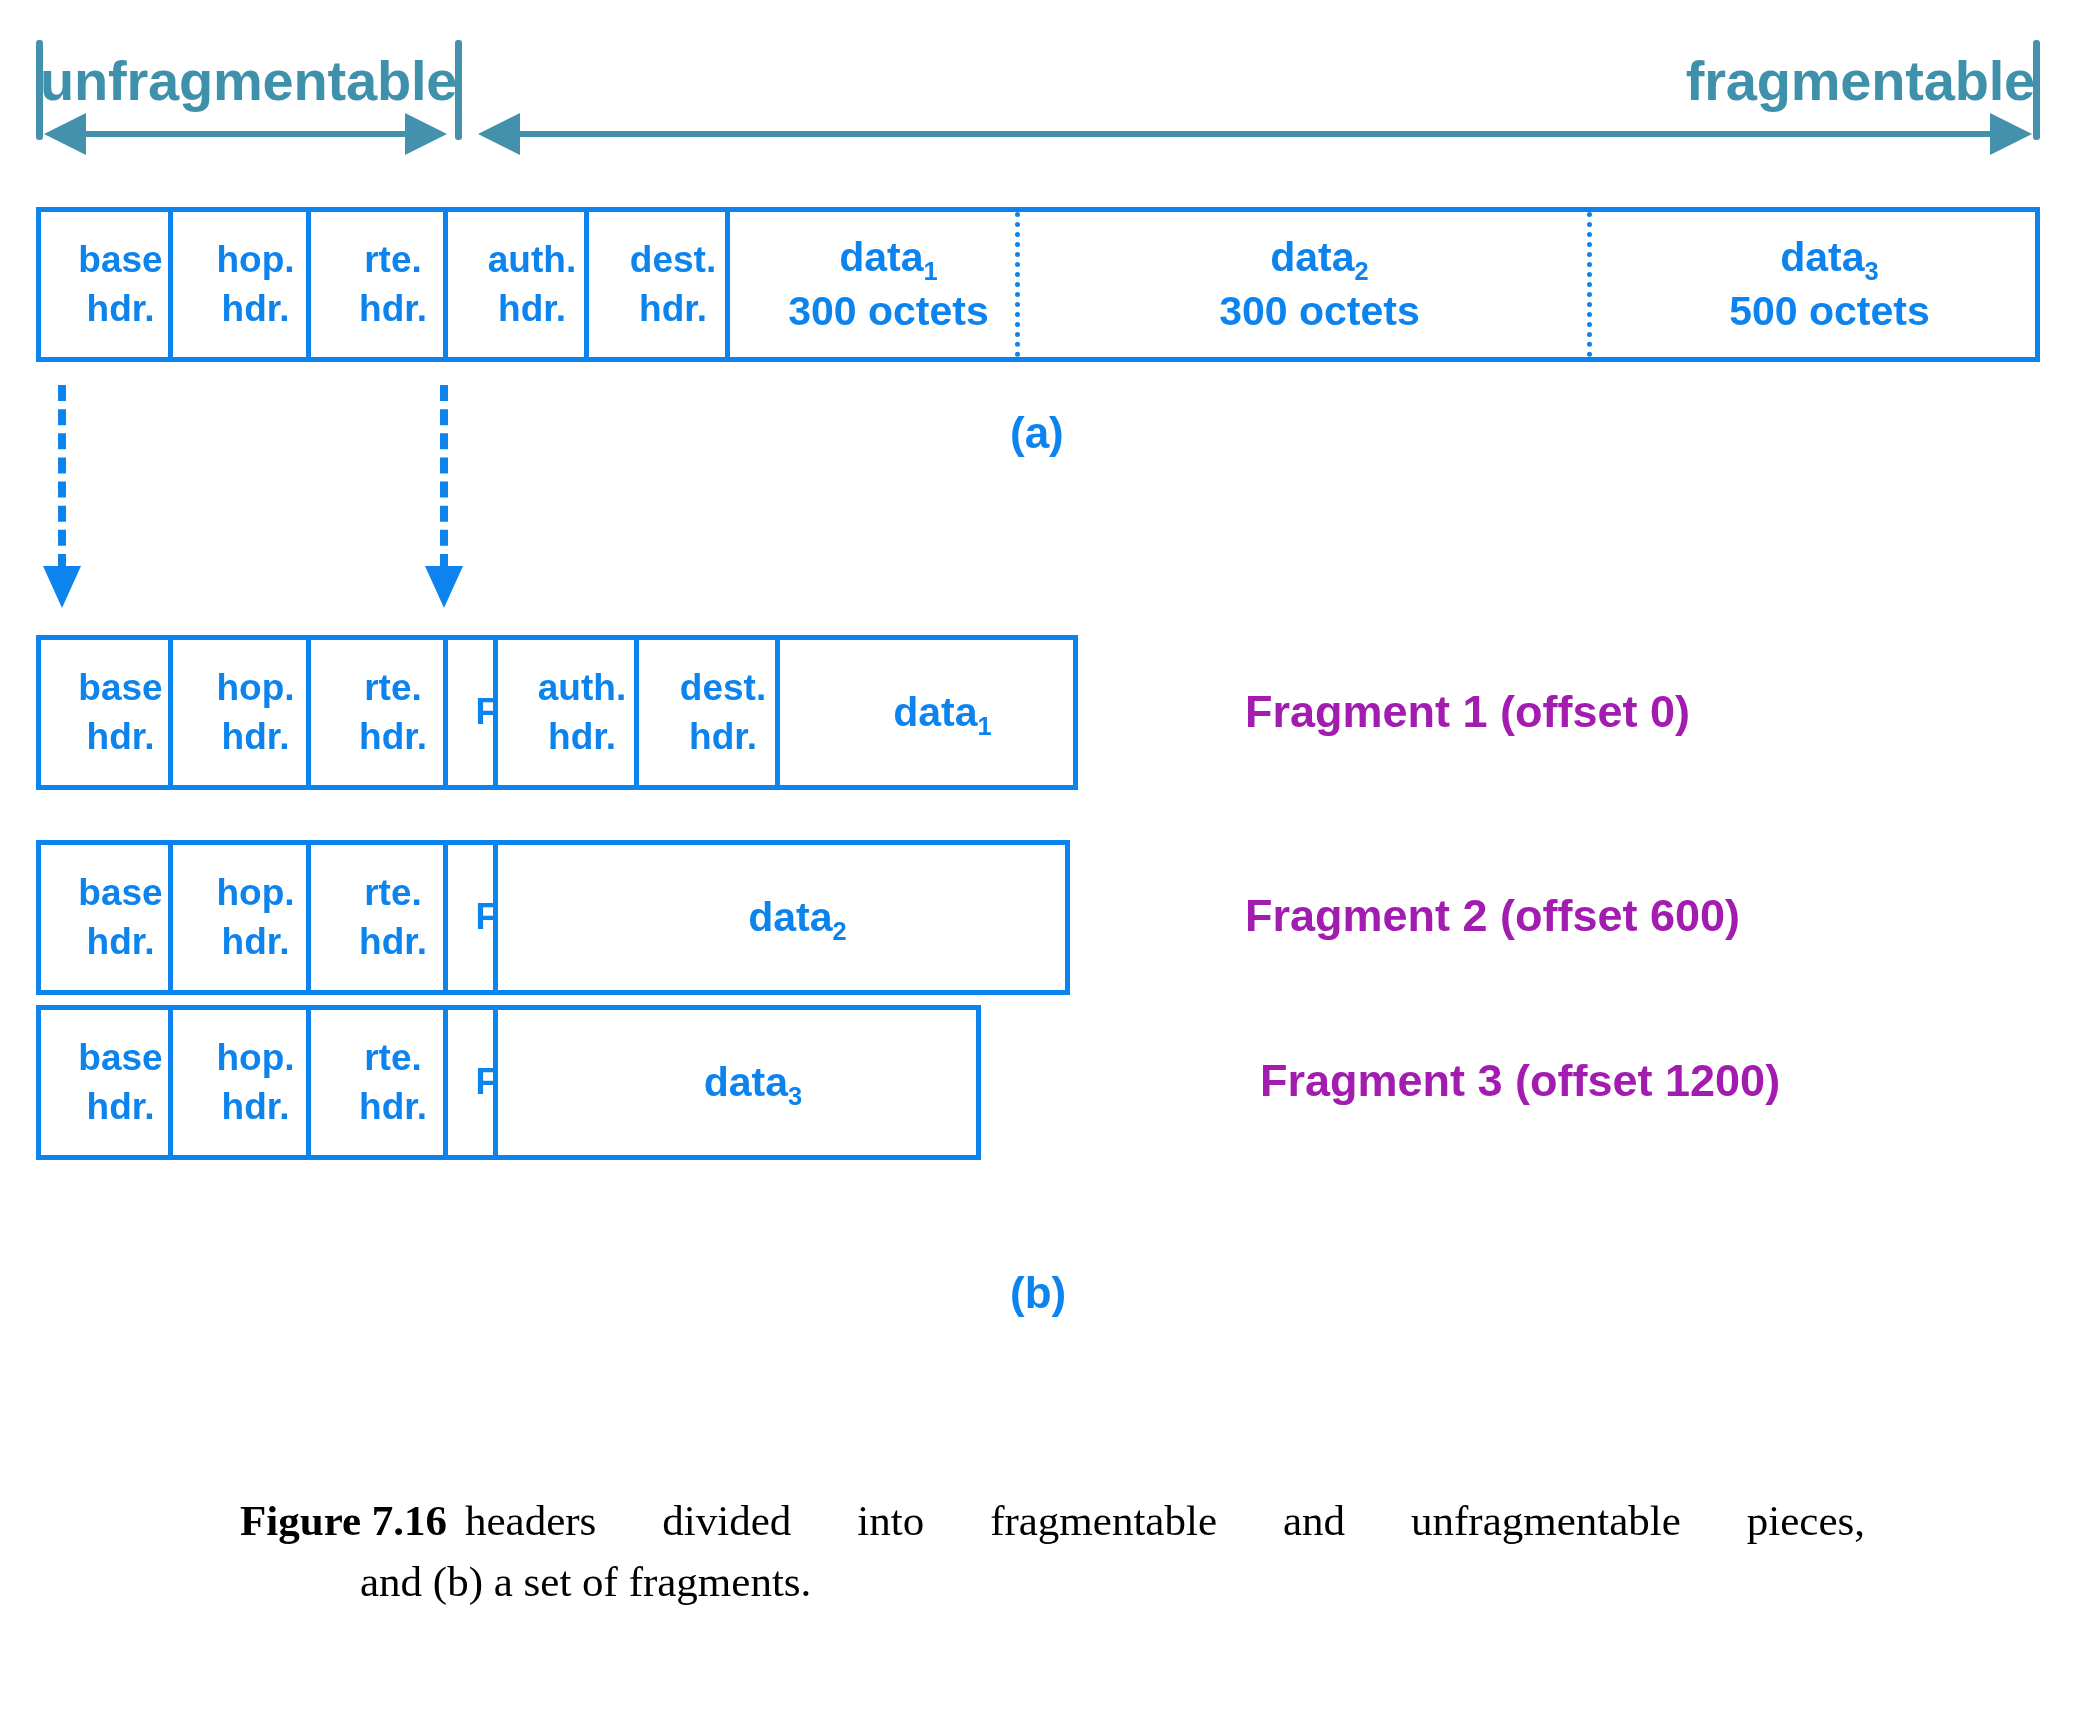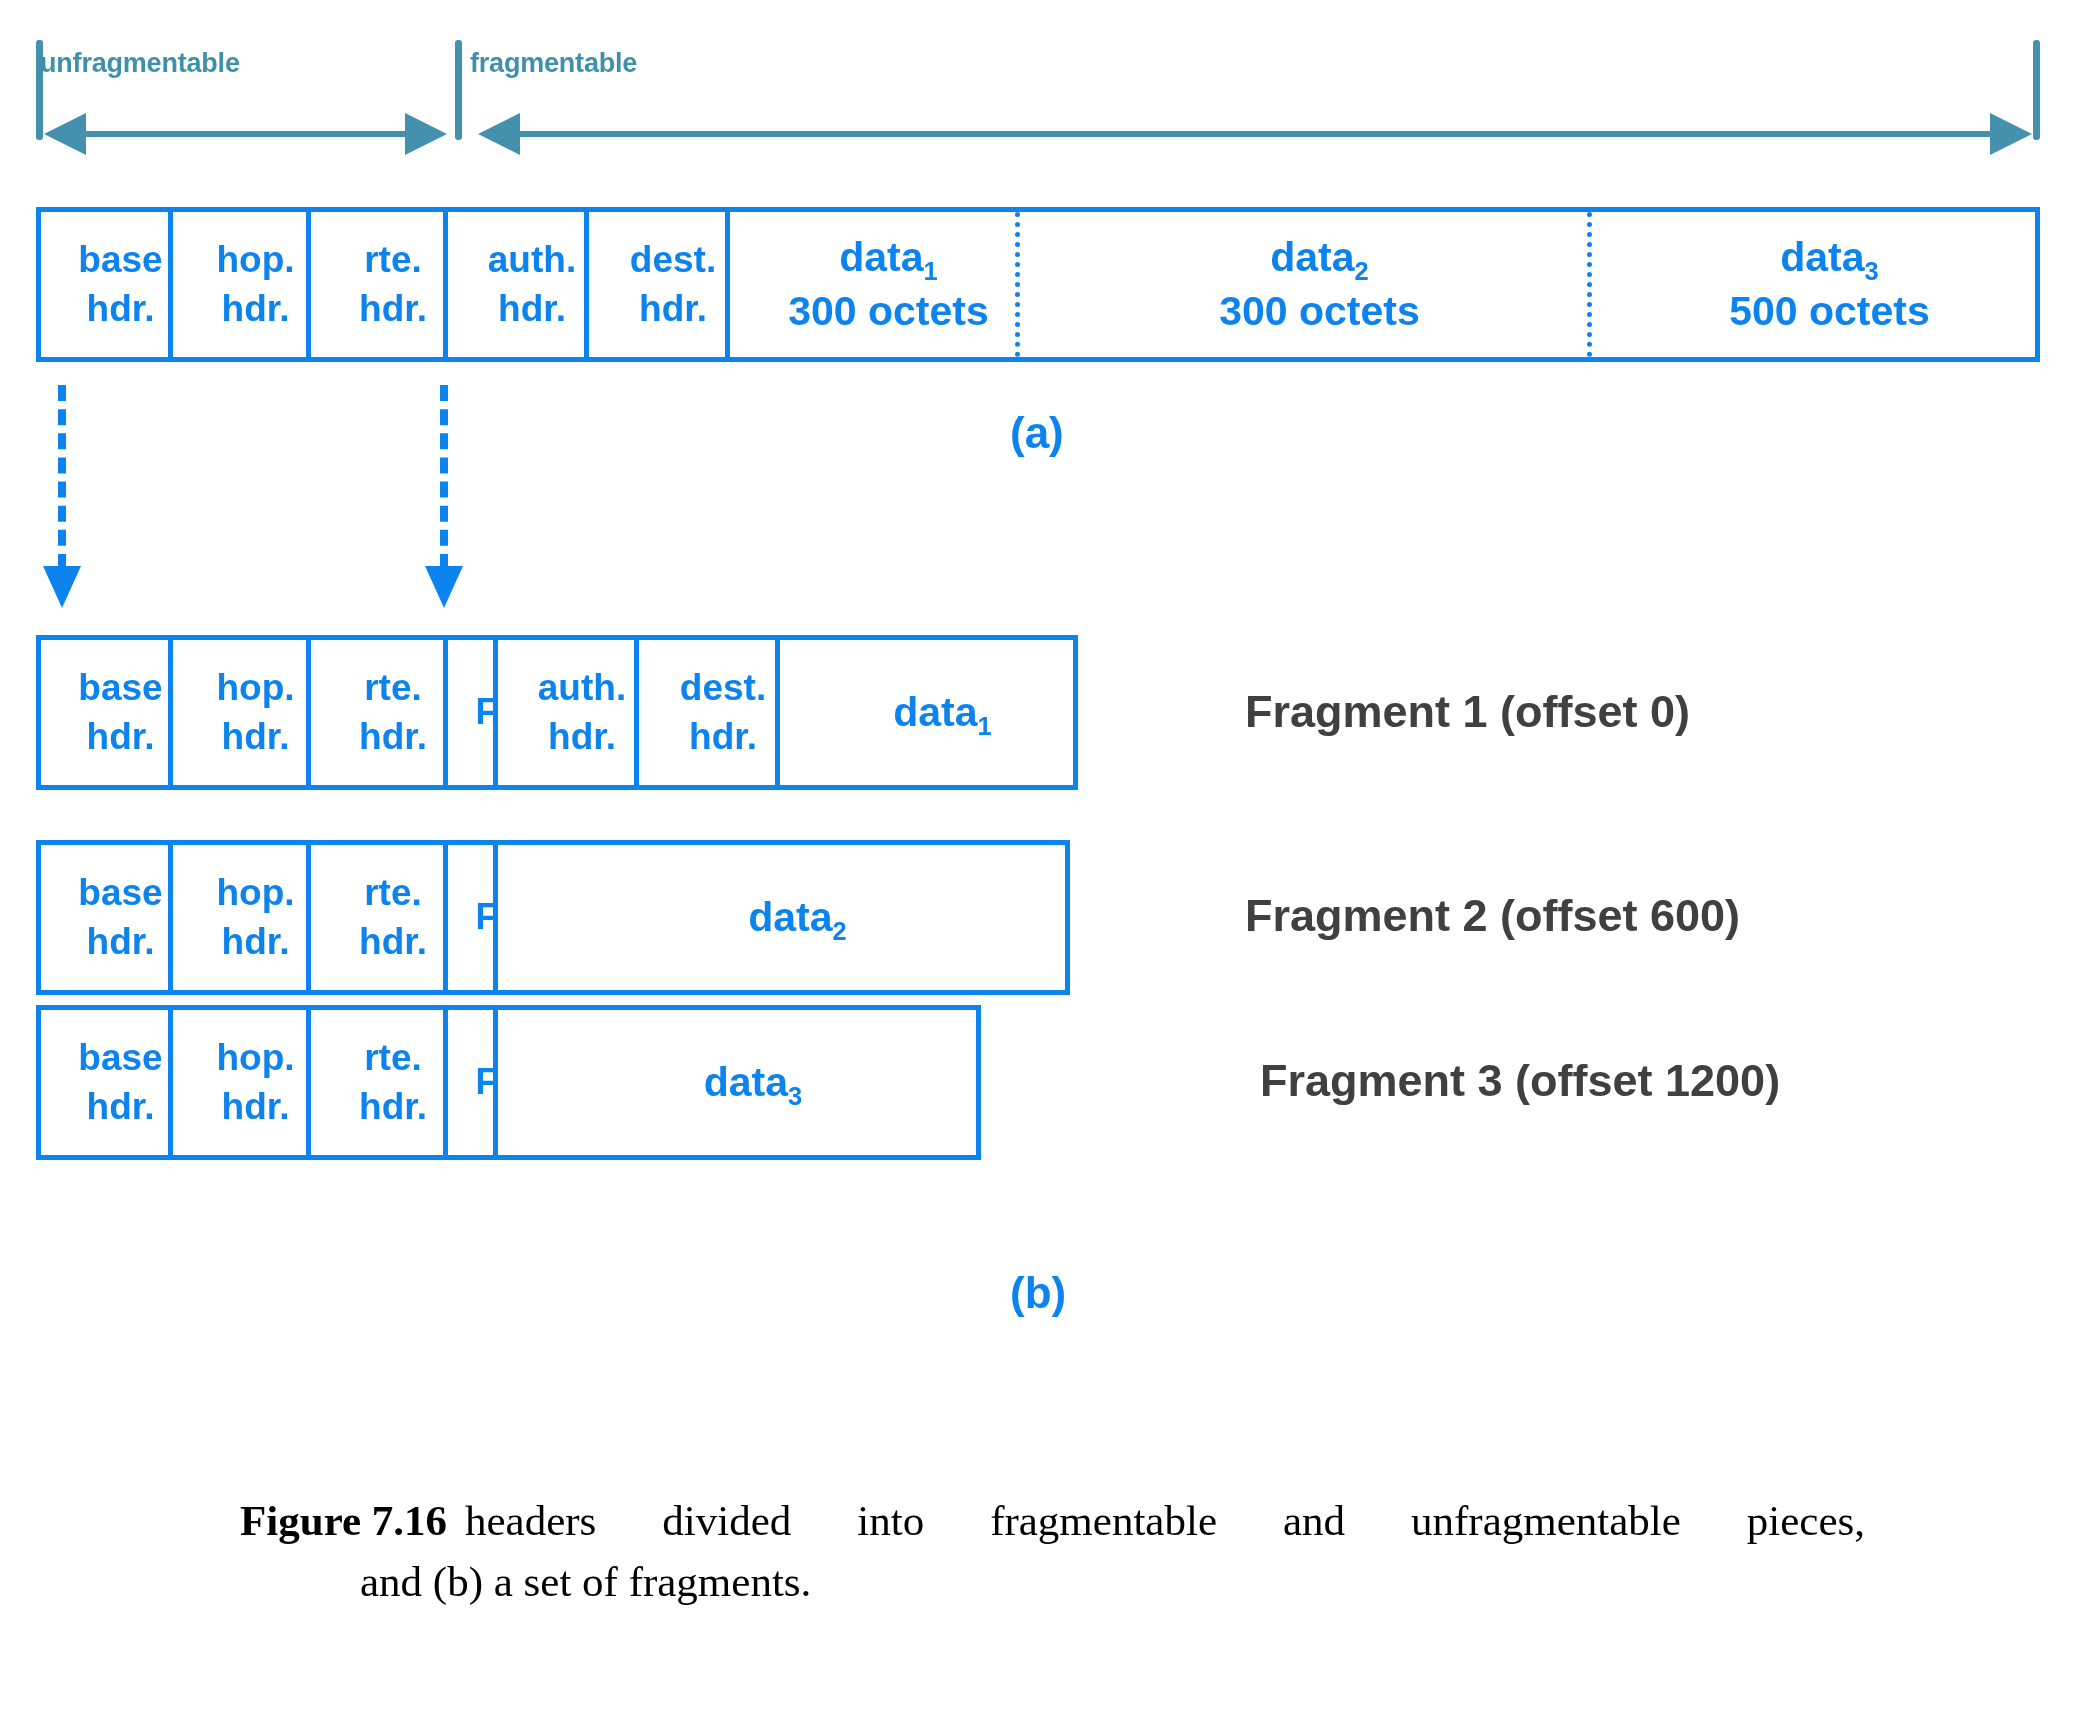--- a/index.html
+++ b/index.html
@@ -38,25 +38,25 @@
     width: 0; height: 0;
     border-top: 21px solid transparent;
     border-bottom: 21px solid transparent;
   }
   .arrow-head.left  { border-right: 42px solid #4391ac; }
   .arrow-head.right { border-left: 42px solid #4391ac; }
 
   .band-label {
     position: absolute;
     color: #3f90ab;
-    font-size: 27px;
+    font-size: 56px;
     font-weight: bold;
     letter-spacing: -0.2px;
     white-space: nowrap;
-    text-align: left;
+    text-align: right;
   }
 
   
   .pkt {
     position: absolute;
     border: 5px solid #0d83ee;
     box-sizing: border-box;
     background: #ffffff;
   }
   .cell {
@@ -92,21 +92,21 @@
   .sec-label {
     position: absolute;
     color: #0d83ee;
     font-size: 44px;
     font-weight: bold;
   }
 
   
   .frag-label {
     position: absolute;
-    color: #404040;
+    color: #a21caf;
     font-size: 45px;
     font-weight: bold;
     white-space: nowrap;
   }
 
   
   .dash-line {
     position: absolute;
     width: 0;
     border-left: 8px dashed #0d83ee;

